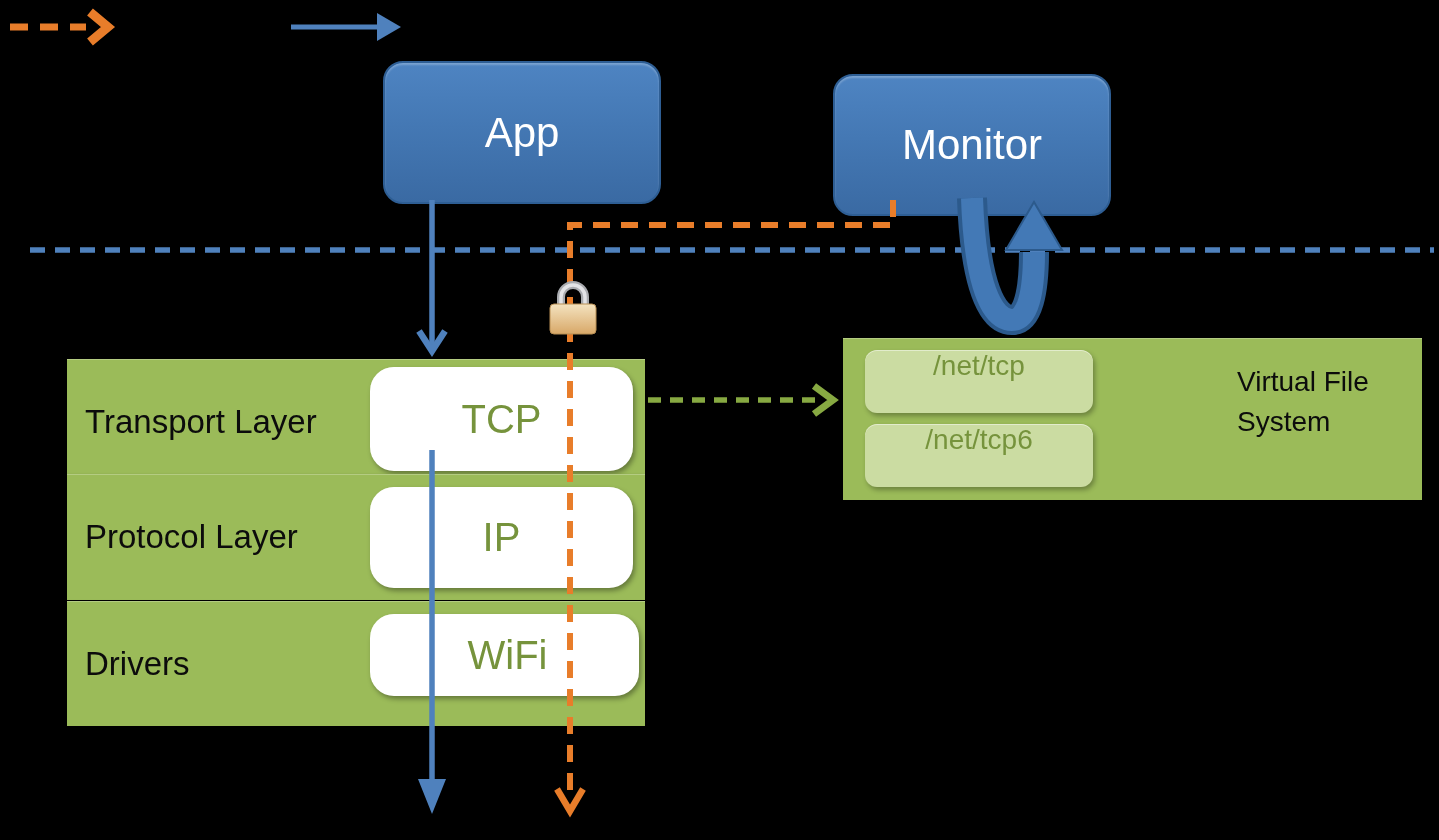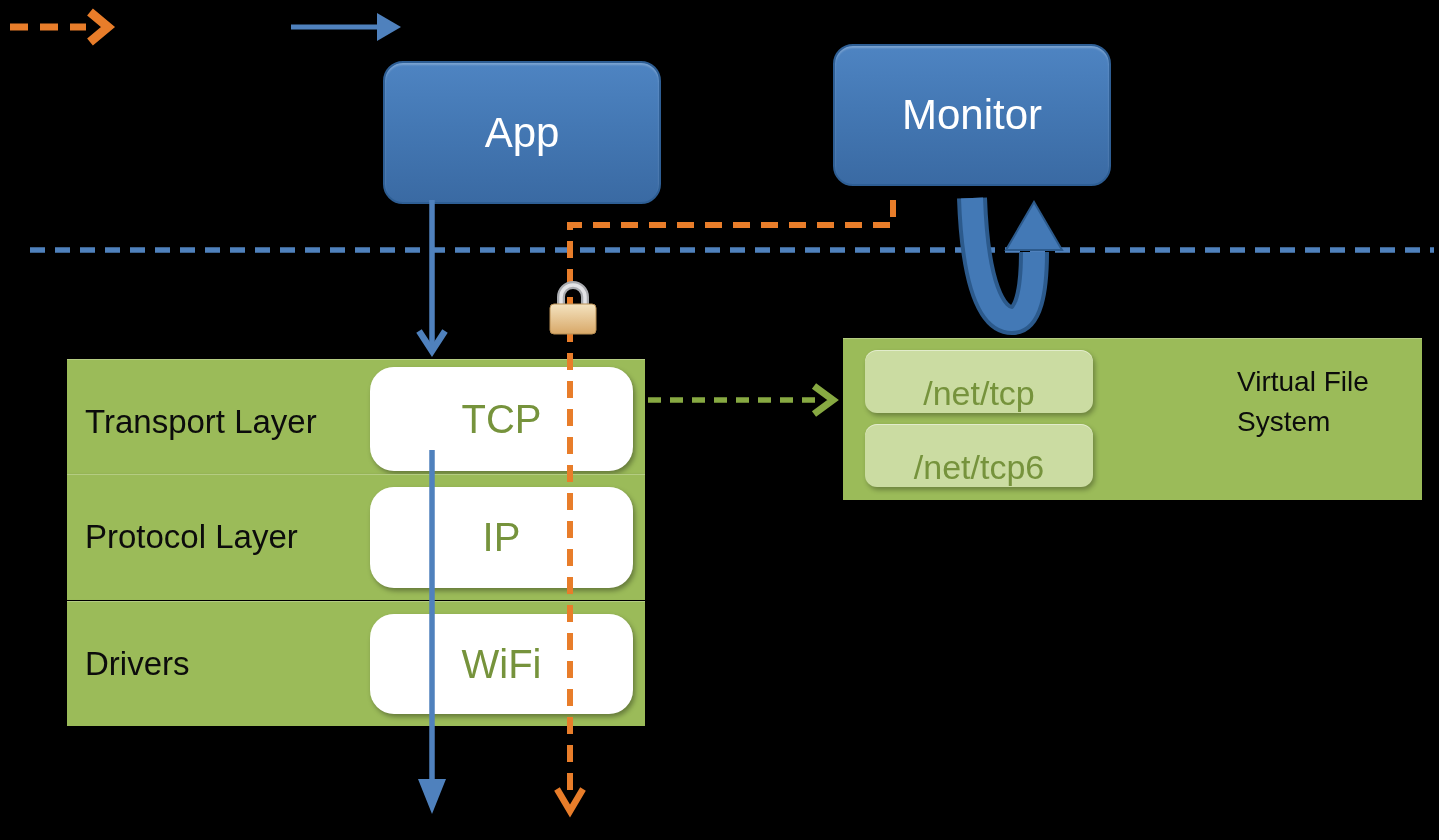--- a/index.html
+++ b/index.html
@@ -13,50 +13,50 @@
   .lockwrap{position:absolute;left:548px;top:276px;width:50px;height:60px;z-index:4;}
 
   .node{
     position:absolute;display:flex;align-items:center;justify-content:center;
     background:linear-gradient(180deg,#4E84C2 0%,#4478b4 45%,#3A6AA3 100%);
     border:2px solid #2E5E94;border-radius:20px;
     box-shadow:inset 0 2px 2px rgba(255,255,255,0.25), 0 2px 5px rgba(0,0,0,0.6);
     color:#fff;font-size:42px;z-index:2;
   }
   .node-app{left:383px;top:61px;width:274px;height:139px;}
-  .node-monitor{left:833px;top:44px;width:274px;height:138px;}
+  .node-monitor{left:833px;top:74px;width:274px;height:138px;}
 
   .layer-row{
     position:absolute;left:67px;width:578px;background:#9BBB59;z-index:2;
     box-shadow:inset 0 1px 0 rgba(255,255,255,0.25), 0 2px 3px rgba(0,0,0,0.5);
     display:flex;align-items:center;
   }
   .row-1{top:339px;height:126px;margin-top:20px;}
   .row-2{top:474px;height:126px;}
   .row-3{top:601px;height:125px;}
   .layer-label{color:#0c0c0c;font-size:33px;padding-left:18px;}
   .inner-box{
     position:absolute;left:303px;width:263px;border-radius:24px;background:#ffffff;
     box-shadow:2px 3px 5px rgba(0,0,0,0.35), inset 0 1px 0 rgba(255,255,255,0.45);
     display:flex;align-items:center;justify-content:center;
     color:#76933C;font-size:40px;
   }
   .inner-tcp{top:8px;height:104px;}
   .inner-ip{top:13px;height:101px;}
-  .inner-wifi{top:13px;height:100px;}
+  .inner-wifi{top:13px;height:82px;padding-left:6px;}
 
   .vfs{
     position:absolute;left:843px;top:338px;width:579px;height:162px;background:#9BBB59;z-index:2;
     box-shadow:inset 0 1px 0 rgba(255,255,255,0.25), 0 2px 3px rgba(0,0,0,0.5);
   }
   .vfs-file{
     position:absolute;left:22px;width:228px;height:63px;border-radius:12px;background:#CBDCA2;
     box-shadow:2px 3px 5px rgba(0,0,0,0.3), inset 0 1px 0 rgba(255,255,255,0.45);
-    display:flex;align-items:flex-end;justify-content:center;
-    color:#76933C;font-size:34px;
+    display:flex;align-items:flex-start;justify-content:center;
+    color:#76933C;font-size:28px;
   }
   .vfs-file-1{top:12px;}
   .vfs-file-2{top:86px;}
   .vfs-label{
     position:absolute;left:394px;top:24px;width:170px;color:#0c0c0c;
     font-size:28px;line-height:1.42;
   }
 </style>
 </head>
 <body>

